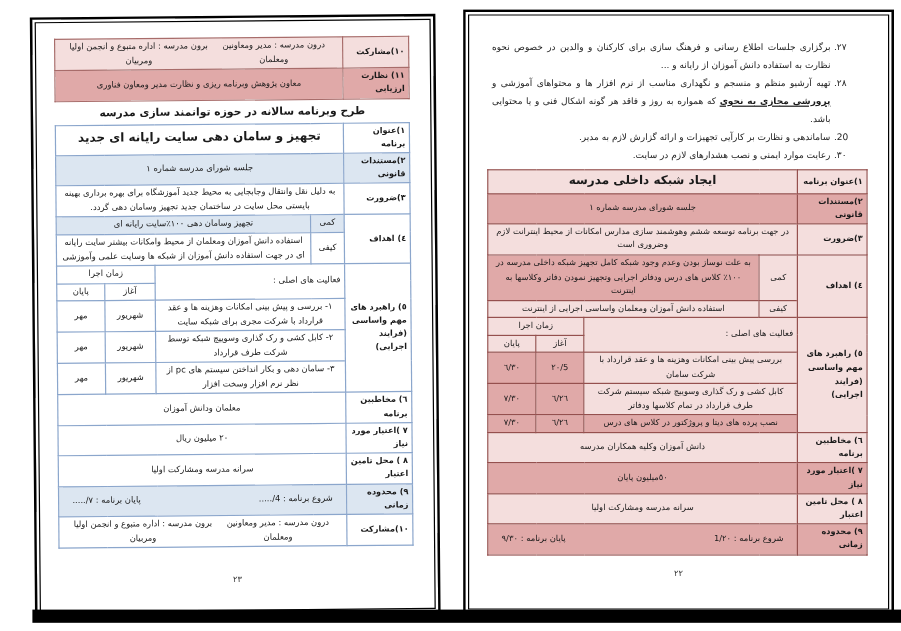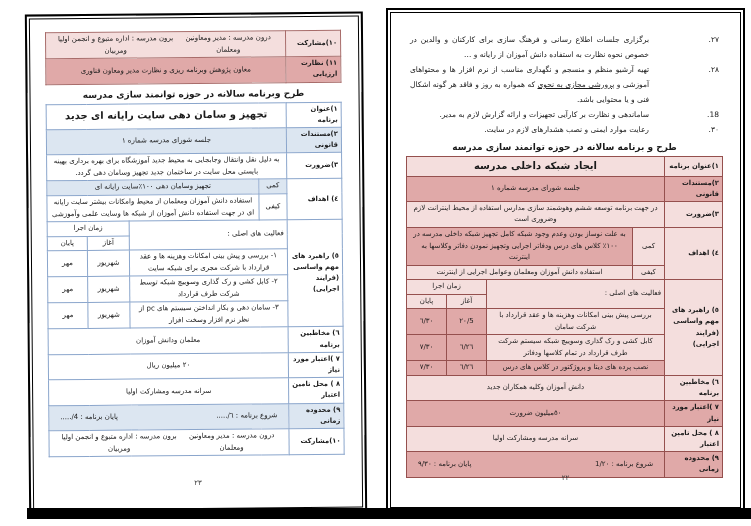--- a/index.html
+++ b/index.html
@@ -18,23 +18,23 @@
   }
   .page-right{left:386px;top:8px;width:359px;height:504px;}
   .page-left{left:27px;top:13px;width:338px;height:500px;transform:rotate(-0.5deg);}
   .band{position:absolute;left:27px;top:508px;width:724px;height:11px;background:#000;z-index:6;}
 
   .content{position:absolute;inset:6px;padding:10px 14px 0 12px;box-sizing:border-box;}
 
   
   .olist{margin:6px 4px 4px 0;}
   .li{display:flex;gap:3px;font-size:7.5px;line-height:15px;text-align:justify;}
-  .li .num{flex:none;width:24px;text-align:right;margin-left:43px;}
+  .li .num{flex:none;width:24px;text-align:left;}
   .li .txt{flex:1;padding-left:4px;}
-  .uline{text-decoration:underline;}
+  .uline{text-decoration:underline;font-weight:bold;}
 
   .ptitle{text-align:center;font-weight:bold;font-size:9px;margin:5px 0 4px;}
 
   table{width:100%;border-collapse:collapse;table-layout:fixed;}
   td{padding:1px 3px;font-size:7px;line-height:1.65;vertical-align:middle;
      text-align:center;overflow:hidden;word-wrap:break-word;}
   .t-red td{border:1px solid #95504e;}
   .t-cont td{border:1px solid #a86c6a;}
   .t-blue td{border:1px solid #8ba6cc;}
   .lbl{text-align:right;font-weight:bold;font-size:6.8px;}
@@ -59,60 +59,59 @@
     <div class="olist">
       <div class="li">
         <span class="num">٢٧.</span>
         <span class="txt"><span>برگزاری جلسات اطلاع رسانی و فرهنگ سازی برای کارکنان و والدین در خصوص نحوه نظارت به استفاده دانش آموزان از رایانه و ...</span> <span class="uline"></span> <span></span></span>
       </div>
       <div class="li">
         <span class="num">٢٨.</span>
         <span class="txt"><span>تهیه آرشیو منظم و منسجم و نگهداری مناسب از نرم افزار ها و محتواهای آموزشی و</span> <span class="uline">پرورشی مجازی به نحوی</span> <span>که همواره به روز و فاقد هر گونه اشکال فنی و یا محتوایی باشد.</span></span>
       </div>
       <div class="li">
-        <span class="num">18.</span>
+        <span class="num">20.</span>
         <span class="txt"><span>ساماندهی و نظارت بر کارآیی تجهیزات و ارائه گزارش لازم به مدیر.</span> <span class="uline"></span> <span></span></span>
       </div>
       <div class="li">
         <span class="num">٣٠.</span>
         <span class="txt"><span>رعایت موارد ایمنی و نصب هشدارهای لازم در سایت.</span> <span class="uline"></span> <span></span></span>
       </div>
     </div>
 
-    <div class="ptitle">طرح و برنامه سالانه در حوزه توانمند سازی مدرسه</div>
 
     <table class="t-red">
       <colgroup>
           <col style="width:58px">
           <col style="width:32px">
           <col>
           <col style="width:40px">
           <col style="width:40px">
         </colgroup>
       <tbody>
           <tr>
         <td class="lbl pl">١)عنوان برنامه</td>
         <td class="big pl" colspan="4">ایجاد شبکه داخلی مدرسه</td>
       </tr>
       <tr>
         <td class="lbl pm">٢)مستندات قانونی</td>
         <td class="pm" colspan="4">جلسه شورای مدرسه شماره ١</td>
       </tr>
       <tr>
         <td class="lbl pl">٣)ضرورت</td>
-        <td class="pl" colspan="4">در جهت برنامه توسعه ششم  وهوشمند سازی مدارس استفاده از محیط اینترانت لازم وضروری است</td>
+        <td class="pl" colspan="4">در جهت برنامه توسعه ششم  وهوشمند سازی مدارس امکانات از محیط اینترانت لازم وضروری است</td>
       </tr>
       <tr>
         <td class="lbl pl" rowspan="2">٤)  اهداف</td>
         <td class="pl">کمی</td>
         <td class="pm" colspan="3">به علت نوساز بودن وعدم وجود  شبکه کامل تجهیز شبکه داخلی مدرسه در ١٠٠٪ کلاس های درس ودفاتر اجرایی  وتجهیز نمودن دفاتر وکلاسها به اینترنت</td>
       </tr>
       <tr>
         <td class="pl">کیفی</td>
-        <td class="pl" colspan="3">استفاده دانش آموزان ومعلمان  وعوامل اجرایی از اینترنت</td>
+        <td class="pl" colspan="3">استفاده دانش آموزان ومعلمان  واساسی اجرایی از اینترنت</td>
       </tr>
       <tr>
         <td class="lbl pl" rowspan="5">٥)  راهبرد های مهم واساسی (فرایند اجرایی)</td>
         <td class="pl" colspan="2" rowspan="2" style="text-align:right;">فعالیت های اصلی :</td>
         <td class="pl" colspan="2">زمان اجرا</td>
       </tr>
       <tr>
         <td class="pl">آغاز</td>
         <td class="pl">پایان</td>
       </tr>
@@ -126,25 +125,25 @@
         <td class="pm">٦/٢٦</td>
         <td class="pm">٧/٣٠</td>
       </tr>
       <tr>
         <td class="pm" colspan="2">نصب پرده های دیتا و پروژکتور در کلاس های درس</td>
         <td class="pm">٦/٢٦</td>
         <td class="pm">٧/٣٠</td>
       </tr>
       <tr>
         <td class="lbl pl">٦)   مخاطبین برنامه</td>
-        <td class="pl" colspan="4">دانش آموزان وکلیه همکاران جدید</td>
+        <td class="pl" colspan="4">دانش آموزان وکلیه همکاران مدرسه</td>
       </tr>
       <tr>
         <td class="lbl pm">٧ )اعتبار مورد نیاز</td>
-        <td class="pm" colspan="4">٥٠میلیون ضرورت</td>
+        <td class="pm" colspan="4">٥٠میلیون پایان</td>
       </tr>
       <tr>
         <td class="lbl pl">٨ ) محل تامین اعتبار</td>
         <td class="pl" colspan="4">سرانه مدرسه ومشارکت اولیا</td>
       </tr>
       <tr>
         <td class="lbl pm">٩)   محدوده زمانی</td>
         <td class="pm" colspan="4">
           <div class="split">
             <span>شروع برنامه : 1/٢٠</span>
@@ -249,22 +248,22 @@
         <td colspan="4">٢٠ میلیون ریال</td>
       </tr>
       <tr>
         <td class="lbl">٨ ) محل تامین اعتبار</td>
         <td colspan="4">سرانه مدرسه ومشارکت اولیا</td>
       </tr>
       <tr>
         <td class="lbl bl">٩)   محدوده زمانی</td>
         <td class="bl" colspan="4">
           <div class="split">
-            <span>شروع برنامه : ٦/.....</span>
-            <span>پایان برنامه : 4/.....</span>
+            <span>شروع برنامه : 4/.....</span>
+            <span>پایان برنامه : ٧/.....</span>
           </div>
         </td>
       </tr>
       <tr>
         <td class="lbl">١٠)مشارکت</td>
         <td colspan="4">
           <div class="cont-split">
             <span>درون مدرسه : مدیر ومعاونین ومعلمان</span>
             <span>برون مدرسه : اداره متبوع و انجمن اولیا ومربیان</span>
           </div>

